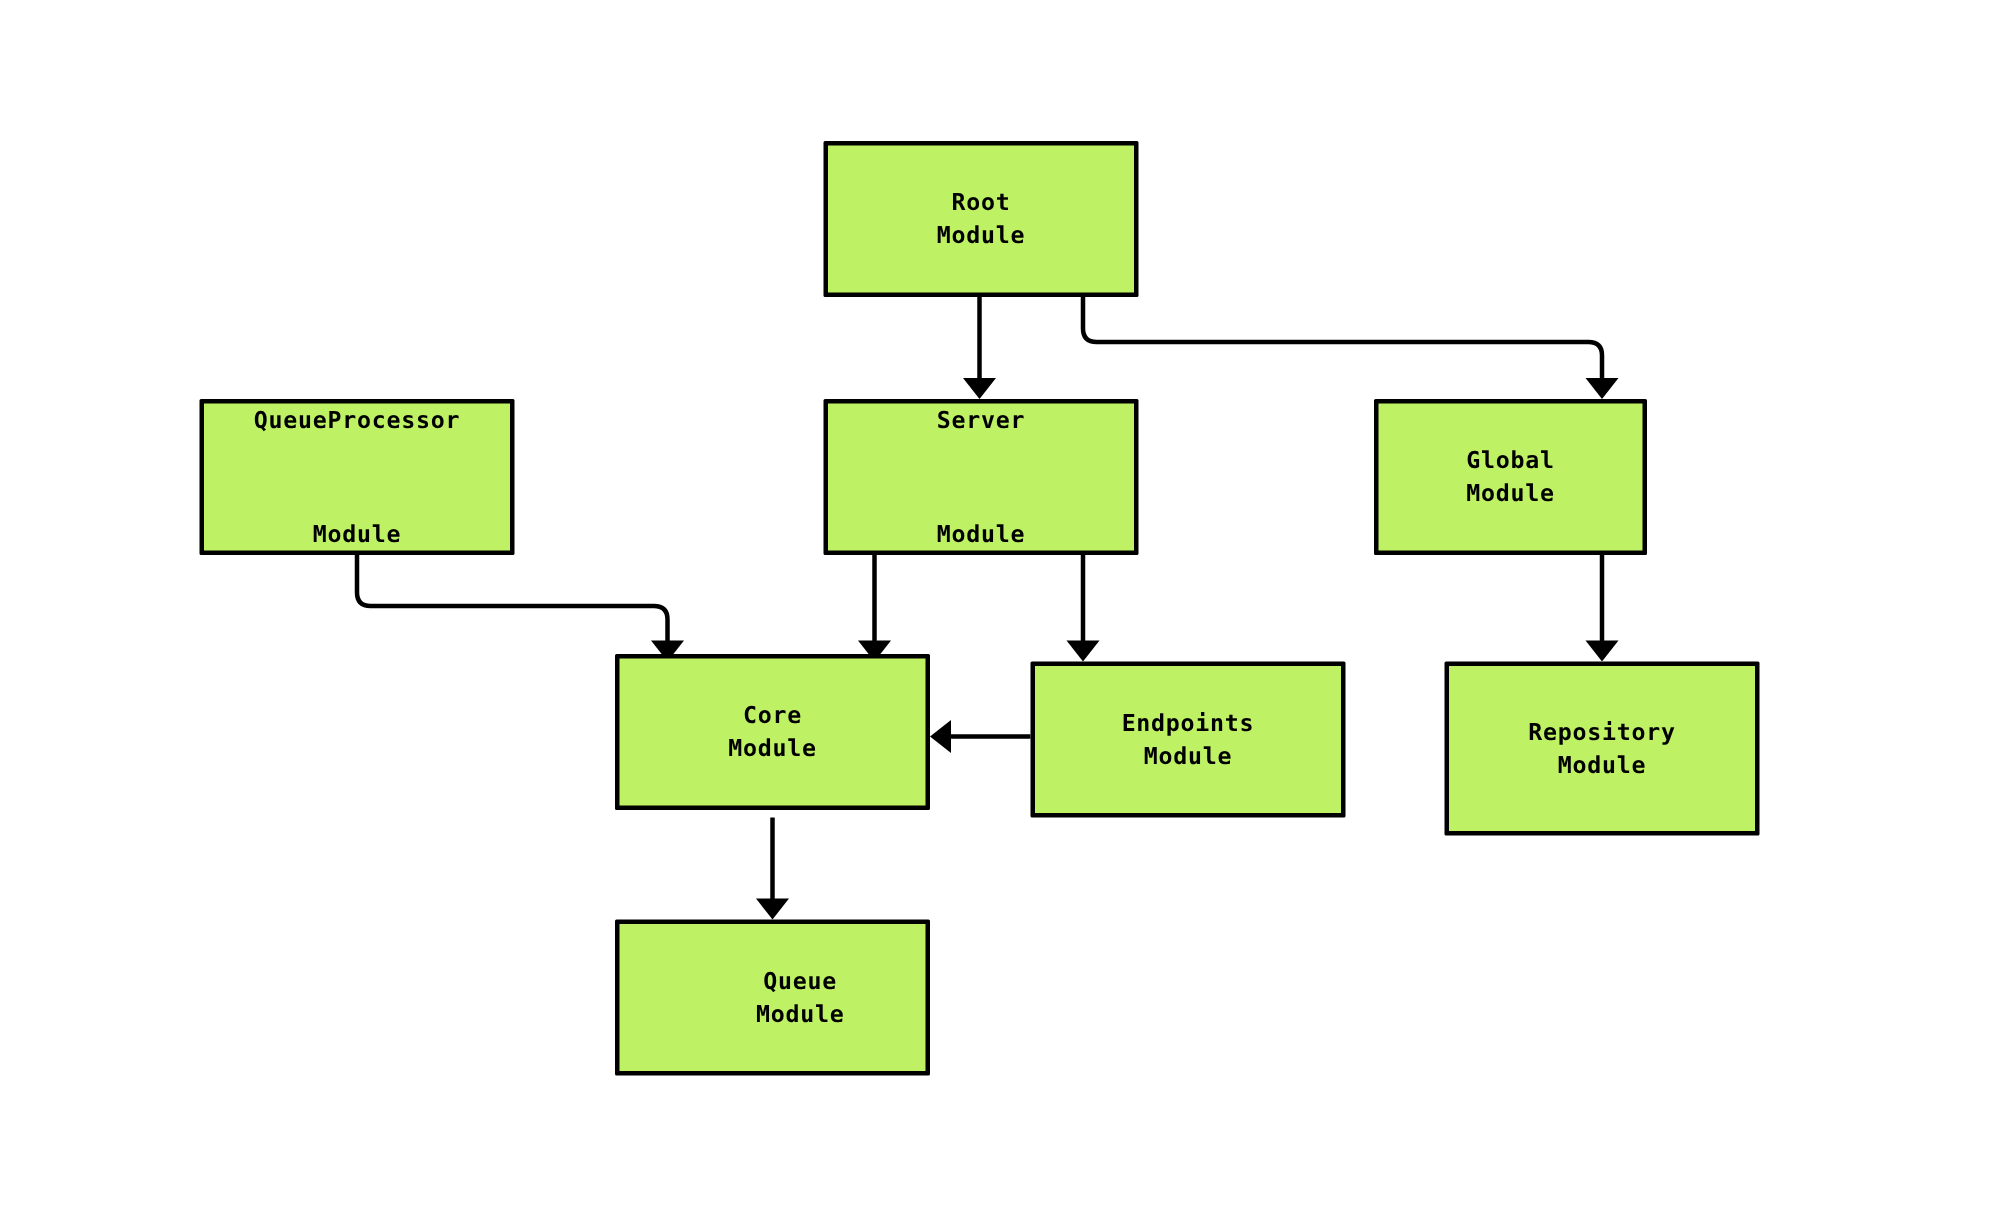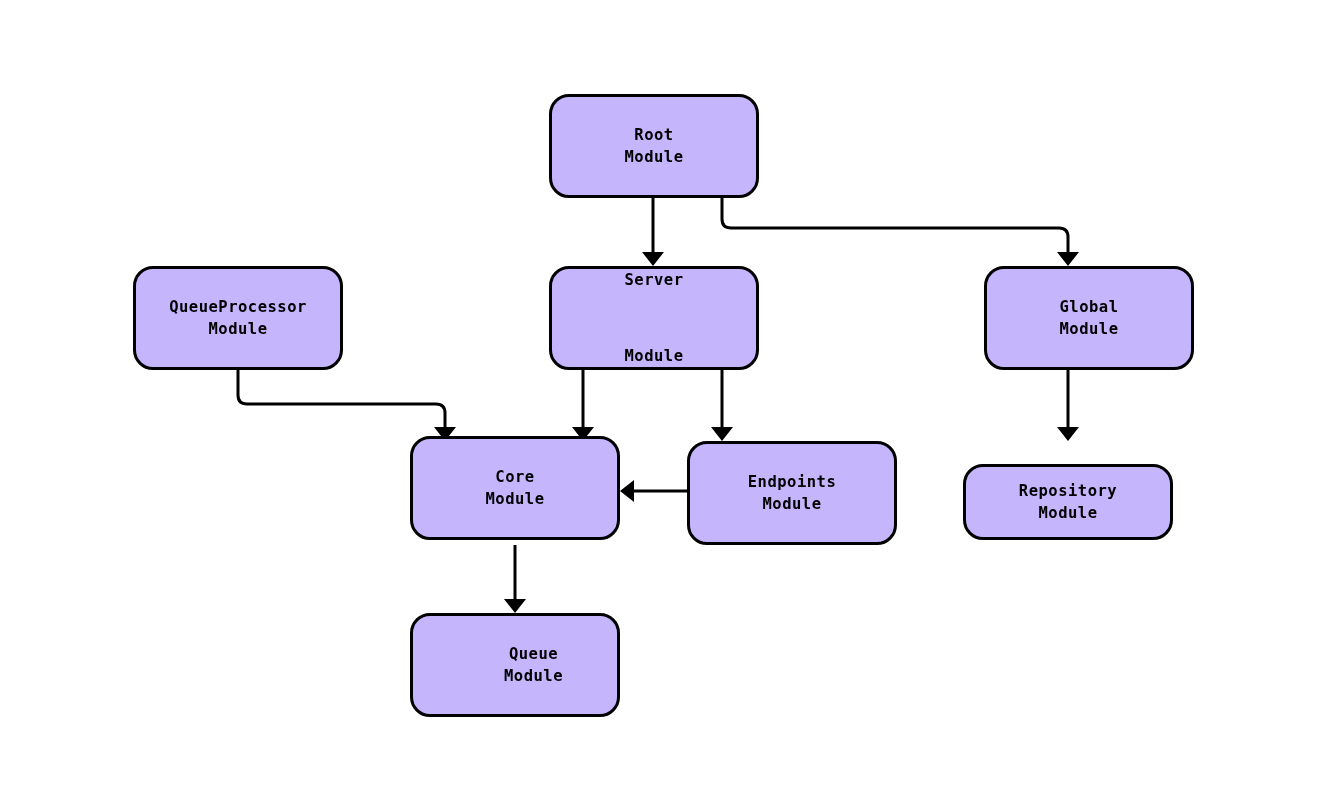--- a/index.html
+++ b/index.html
@@ -20,22 +20,22 @@
     left: 0;
     top: 0;
     width: 1337px;
     height: 809px;
     pointer-events: none;
   }
   .node {
     position: absolute;
     box-sizing: border-box;
     border: 3px solid #000000;
-    border-radius: 20px;
-    background: #c4b5fd;
+    border-radius: 1px;
+    background: #bef264;
     display: flex;
     flex-direction: column;
     align-items: center;
     justify-content: center;
     z-index: 2;
   }
   .node-line {
     font-family: "DejaVu Sans Mono", "Liberation Mono", monospace;
     font-size: 15.5px;
     font-weight: bold;
@@ -84,41 +84,41 @@
         <path d="M 515 545 L 515 604" fill="none" stroke="#000000" stroke-width="3" stroke-linecap="butt"></path>
         <polygon points="515 613 504 599 526 599" fill="#000000"></polygon>
       </g>
     </svg>
 
   <div id="node-layer">
       <div class="node" style="left: 549px; top: 94px; width: 210px; height: 104px;">
         <div class="node-line">Root</div>
         <div class="node-line">Module</div>
       </div>
-      <div class="node" style="left: 133px; top: 266px; width: 210px; height: 104px;">
+      <div class="node" style="left: 133px; top: 266px; width: 210px; height: 104px; justify-content: space-between;">
         <div class="node-line">QueueProcessor</div>
         <div class="node-line">Module</div>
       </div>
       <div class="node" style="left: 549px; top: 266px; width: 210px; height: 104px; justify-content: space-between;">
         <div class="node-line">Server</div>
         <div class="node-line">Module</div>
       </div>
-      <div class="node" style="left: 984px; top: 266px; width: 210px; height: 104px;">
+      <div class="node" style="left: 916px; top: 266px; width: 182px; height: 104px;">
         <div class="node-line">Global</div>
         <div class="node-line">Module</div>
       </div>
       <div class="node" style="left: 410px; top: 436px; width: 210px; height: 104px;">
         <div class="node-line">Core</div>
         <div class="node-line">Module</div>
       </div>
       <div class="node" style="left: 687px; top: 441px; width: 210px; height: 104px;">
         <div class="node-line">Endpoints</div>
         <div class="node-line">Module</div>
       </div>
-      <div class="node" style="left: 963px; top: 464px; width: 210px; height: 76px;">
+      <div class="node" style="left: 963px; top: 441px; width: 210px; height: 116px;">
         <div class="node-line">Repository</div>
         <div class="node-line">Module</div>
       </div>
       <div class="node" style="left: 410px; top: 613px; width: 210px; height: 104px; padding-left: 37px;">
         <div class="node-line">Queue</div>
         <div class="node-line">Module</div>
       </div>
     </div>
 
 </div>

